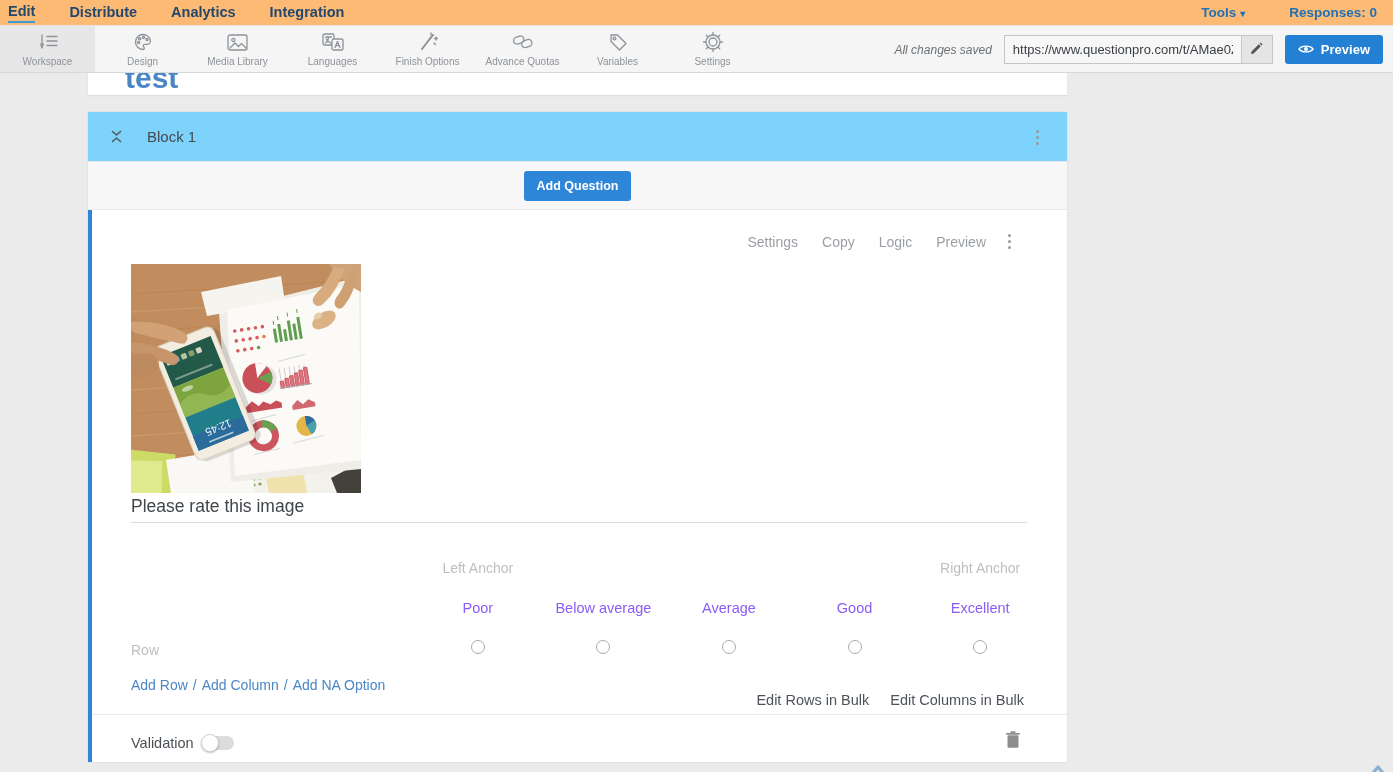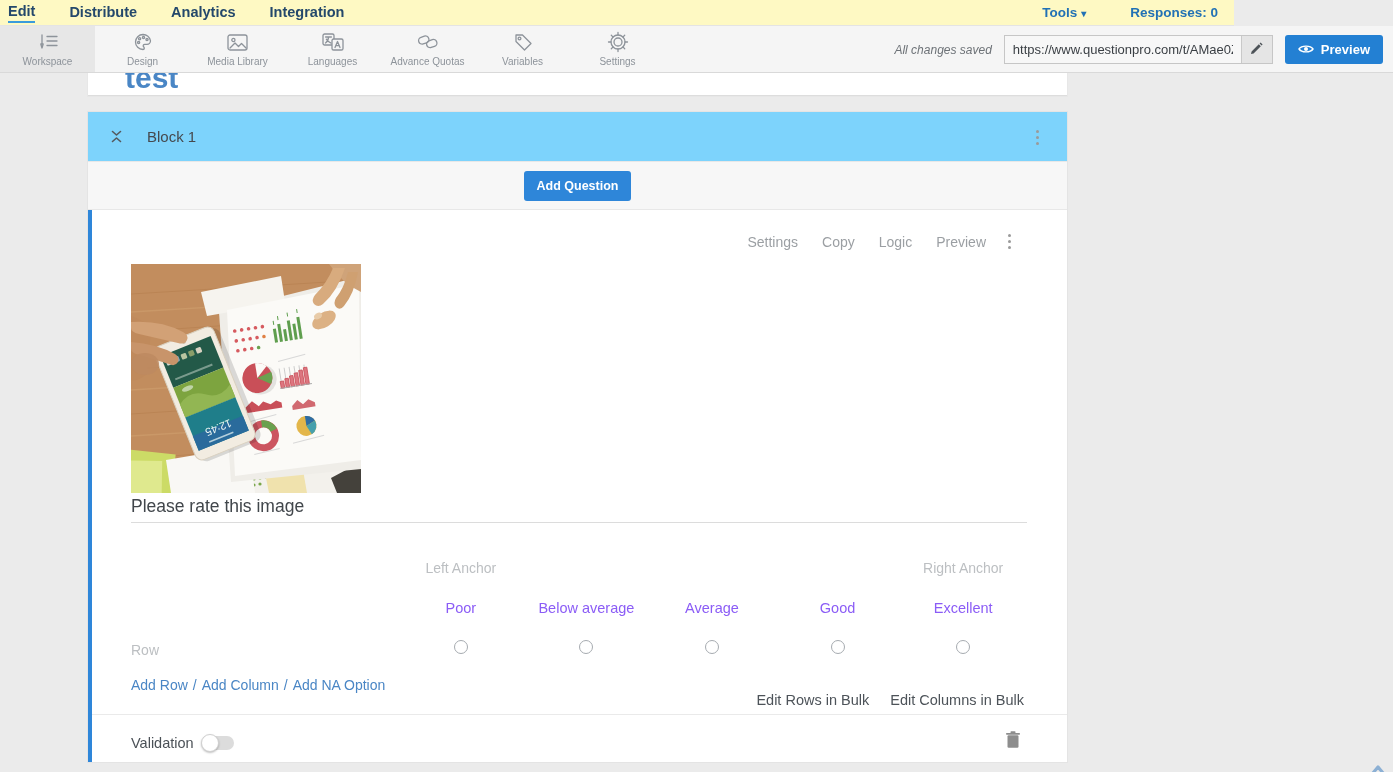--- a/index.html
+++ b/index.html
@@ -1,20 +1,20 @@
 <!DOCTYPE html>
 <html><head>
 <meta charset="utf-8">
 <style>
   * { margin:0; padding:0; box-sizing:border-box; }
   html,body { width:1393px; height:772px; overflow:hidden; }
   body { background:#ebebeb; font-family:"Liberation Sans", sans-serif; position:relative; }
 
   
-  .topnav { position:absolute; top:0; left:0; width:1234px; height:26px; background:#fef9c3;
+  .topnav { position:absolute; top:0; left:0; width:1393px; height:26px; background:#fdba74;
             border-bottom:1px solid #e4e4e4; display:flex; align-items:center; justify-content:space-between; z-index:30; }
   .nav-left { display:flex; gap:34px; padding-left:8px; align-items:center; }
   .nav-item { font-size:14.5px; color:#24486b; font-weight:700; cursor:pointer; text-decoration:none; padding-bottom:2px; }
   .nav-item.active { border-bottom:2px solid #3a9bdc; }
   .nav-right { display:flex; gap:44px; padding-right:16px; align-items:center;margin-left:32px; }
   .nav-right a { font-size:13.5px; color:#2171b5; font-weight:700; text-decoration:none; cursor:pointer; }
   .caret { font-size:10px; margin-left:4px; color:#2171b5; }
 
   
   .toolbar { position:absolute; top:26px; left:0; width:1393px; height:47px; background:#f5f5f5;
@@ -55,21 +55,21 @@
 
   .qcard { height:552px; background:#fff; border-left:4px solid #2e86d9; position:relative; }
   .q-actions { position:absolute; top:20px; right:52px; display:flex; align-items:center; gap:24px; }
   .q-actions a { font-size:14px; color:#9b9fa3; text-decoration:none; cursor:pointer; }
   .q-actions .kebab { margin-left:-6px; }
 
   .q-image { position:absolute; left:39px; top:54px; width:230px; height:229px; cursor:pointer; }
   .q-prompt { position:absolute; left:39px; top:286px; font-size:17.5px; color:#41464b; cursor:text; }
   .q-underline { position:absolute; left:39px; top:312px; width:896px; border-bottom:1px solid #dcdcdc; }
 
-  .cols-row { position:absolute; left:306px; width:628px; display:flex; }
+  .cols-row { position:absolute; left:323px; width:628px; display:flex; }
   .cols-row .col { width:125.6px; text-align:center; }
   .anchors-row { top:349px; }
   .anchor { font-size:14px; color:#bcbfc2; }
   .headers-row { top:389px; }
   .col-header { font-size:14.5px; color:#8b5cf6; }
   .radio-row { top:430px; }
   .radio { display:inline-block; width:14px; height:14px; border:1.5px solid #a6abb0; border-radius:50%; background:#fff; cursor:pointer; }
   .row-label { position:absolute; left:39px; top:432px; font-size:14px; color:#bcbfc2; cursor:text; }
 
   .links-row { position:absolute; left:39px; top:467px; font-size:14px; }
@@ -139,20 +139,30 @@
   <div class="tb-item">
     <span class="tb-icon">
       <svg width="22" height="18" viewBox="0 0 22 18">
           <rect x="1" y="1" width="11" height="11" rx="1.6"></rect>
           <path d="M3.6 4 h5.8 M6.5 4 c0 3-1.3 4.8-3 6 M4.3 6.2 c1.4 2 2.9 3.3 4.8 4"></path>
           <rect x="10" y="6" width="11" height="11" rx="1.6" fill="#f5f5f5"></rect>
           <path d="M13 14.5 l2.5-6 2.5 6 M13.9 12.6 h3.2"></path>
         </svg>
     </span>
     <span class="tb-label">Languages</span>
+  </div>
+  <div class="tb-item">
+    <span class="tb-icon">
+      <svg width="20" height="20" viewBox="0 0 20 20">
+          <path d="M4 17 L12.5 6" stroke-width="2"></path>
+          <path d="M12.5 6 L15 2.8" stroke-width="2"></path>
+          <path d="M16.5 6.5 h3 M18 5 v3 M13 1 v2 M16 11 l1.5 1.5"></path>
+        </svg>
+    </span>
+    <span class="tb-label">Finish Options</span>
   </div>
   <div class="tb-item">
     <span class="tb-icon">
       <svg width="22" height="20" viewBox="0 0 22 20">
           <rect x="1.5" y="4.5" width="10.5" height="7" rx="3.5" transform="rotate(-18 7 8)"></rect>
           <rect x="9.5" y="8" width="10.5" height="7" rx="3.5" transform="rotate(-18 15 11.5)"></rect>
         </svg>
     </span>
     <span class="tb-label">Advance Quotas</span>
   </div>

